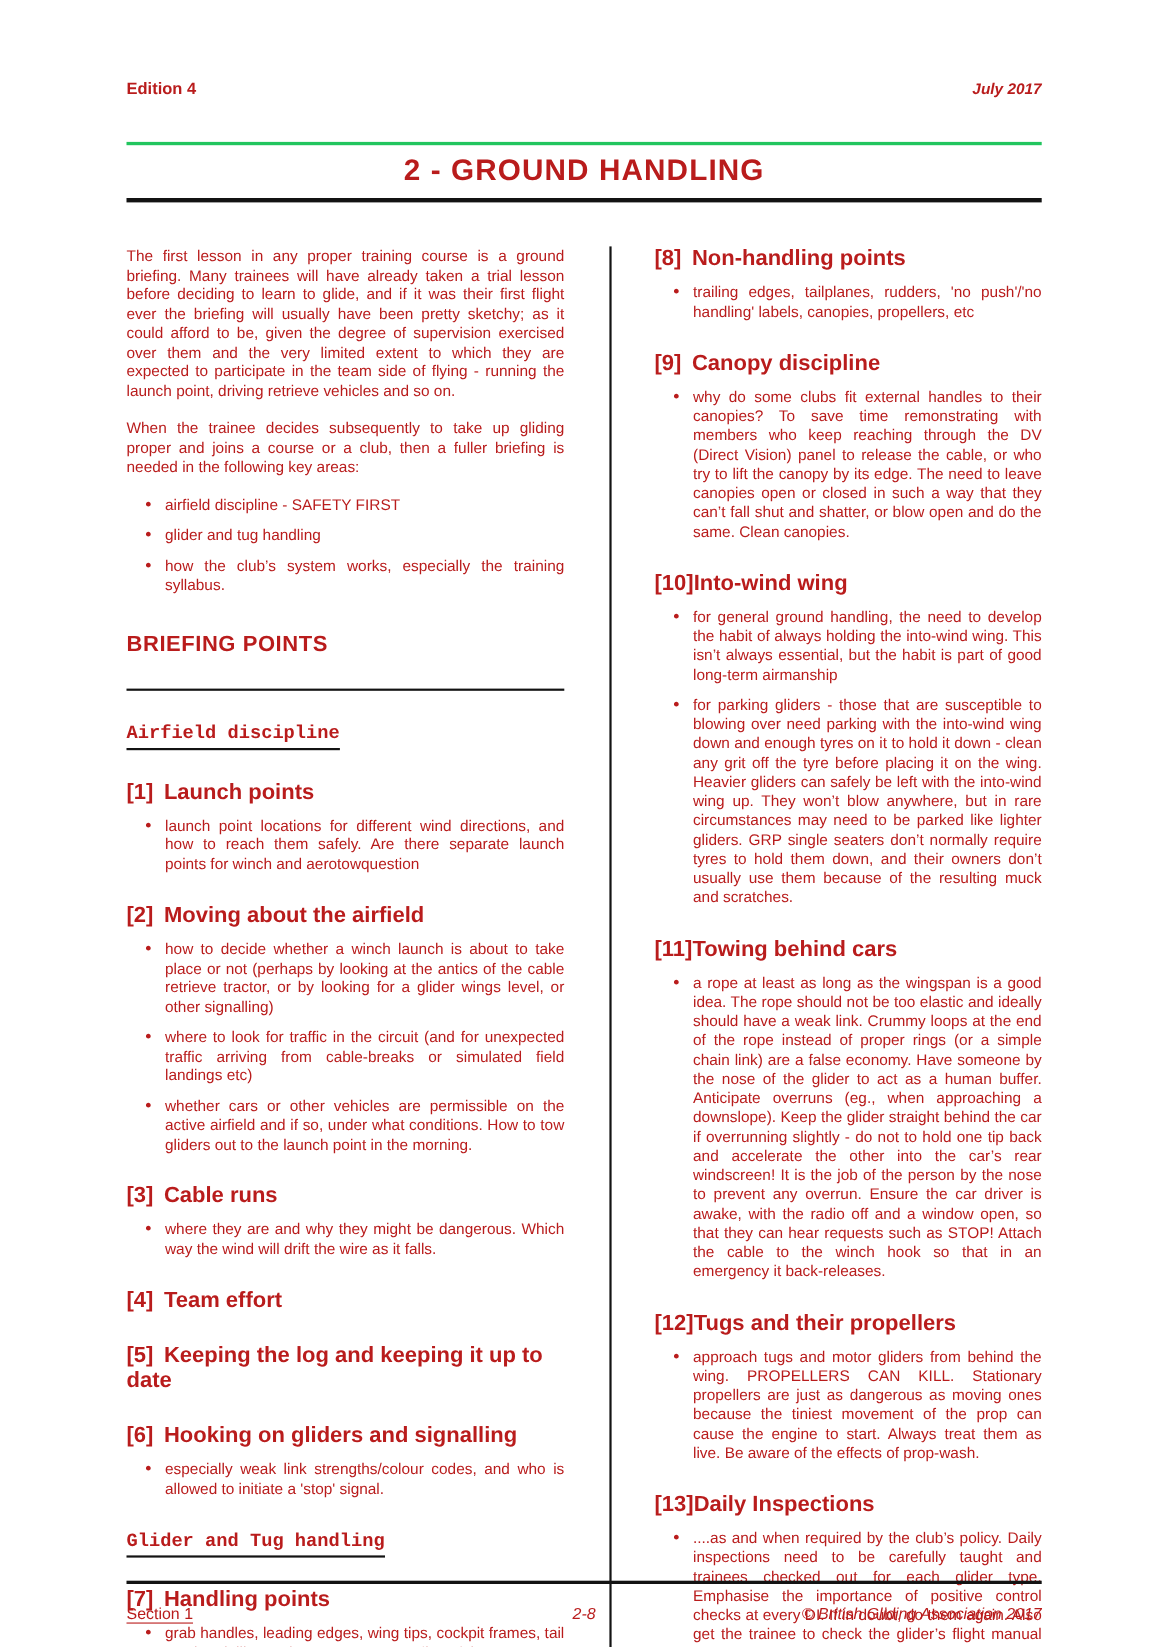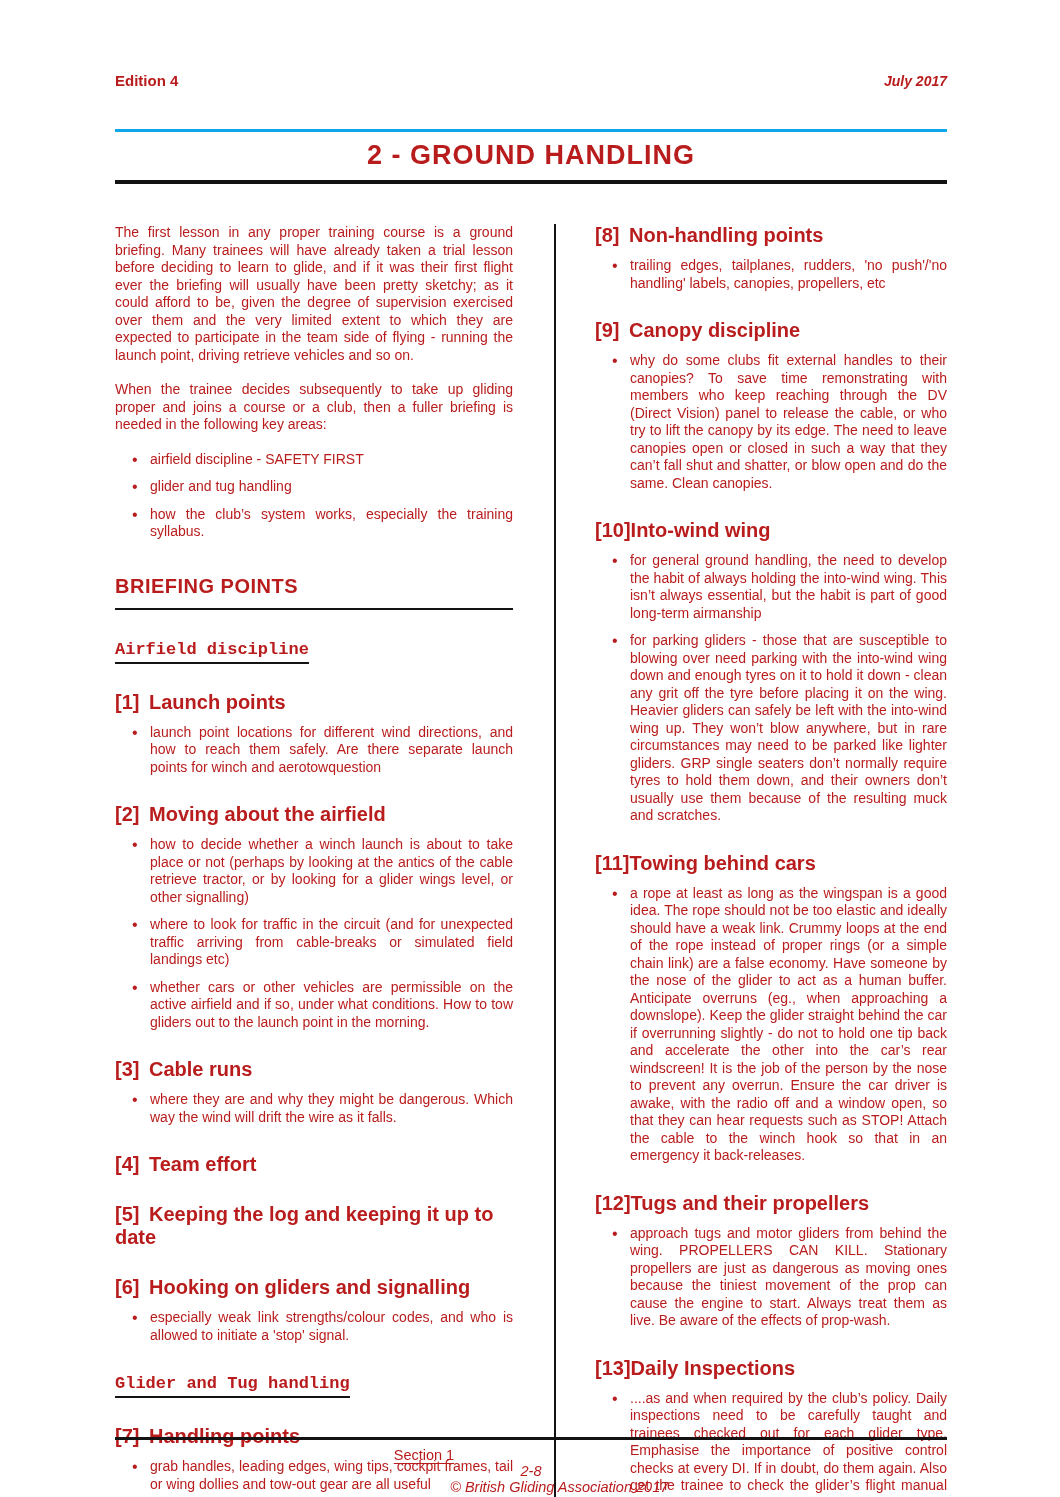--- a/index.html
+++ b/index.html
@@ -32,21 +32,21 @@
   }
   .pg-header .date {
     font-size: 14px;
     font-weight: bold;
     font-style: italic;
   }
 
   
   .title-band {
     margin-top: 40px;
-    border-top: 3px solid #0ea5e9;
+    border-top: 3px solid #22c55e;
     border-bottom: 4px solid #131313;
     padding: 8px 0 9px 0;
   }
   .title-band h1 {
     margin: 0;
     text-align: center;
     font-size: 27px;
     font-weight: bold;
     letter-spacing: 1px;
   }
@@ -88,21 +88,21 @@
     left: 17px;
     top: -1px;
     font-size: 16px;
   }
 
   h2.briefing {
     font-size: 20px;
     font-weight: bold;
     letter-spacing: 0.5px;
     margin: 34px 0 0 0;
-    padding-bottom: 10px;
+    padding-bottom: 28px;
     border-bottom: 2px solid #131313;
   }
   h3.underlined {
     display: inline-block;
     font-size: 17px;
     font-weight: bold;
     margin: 30px 0 0 0;
     padding-bottom: 3px;
     border-bottom: 2px solid #131313;
     font-family: Liberation Mono, monospace;
@@ -121,25 +121,24 @@
   }
   .section ul.bullets li:last-child { margin-bottom: 0; }
 
   
   .pg-footer {
     position: absolute;
     left: 115px;
     right: 113px;
     top: 1421px;
     border-top: 3px solid #131313;
-    padding-top: 7px;
+    padding-top: 20px;
     display: flex;
-    align-items: center;
+    align-items: flex-end;
     font-size: 14.5px;
-    flex-direction: column;
   }
   .pg-footer .f-left {
     width: 33%;
     text-decoration: underline;
     text-underline-offset: 3px;
   }
   .pg-footer .f-center {
     width: 34%;
     text-align: center;
     font-style: italic;

